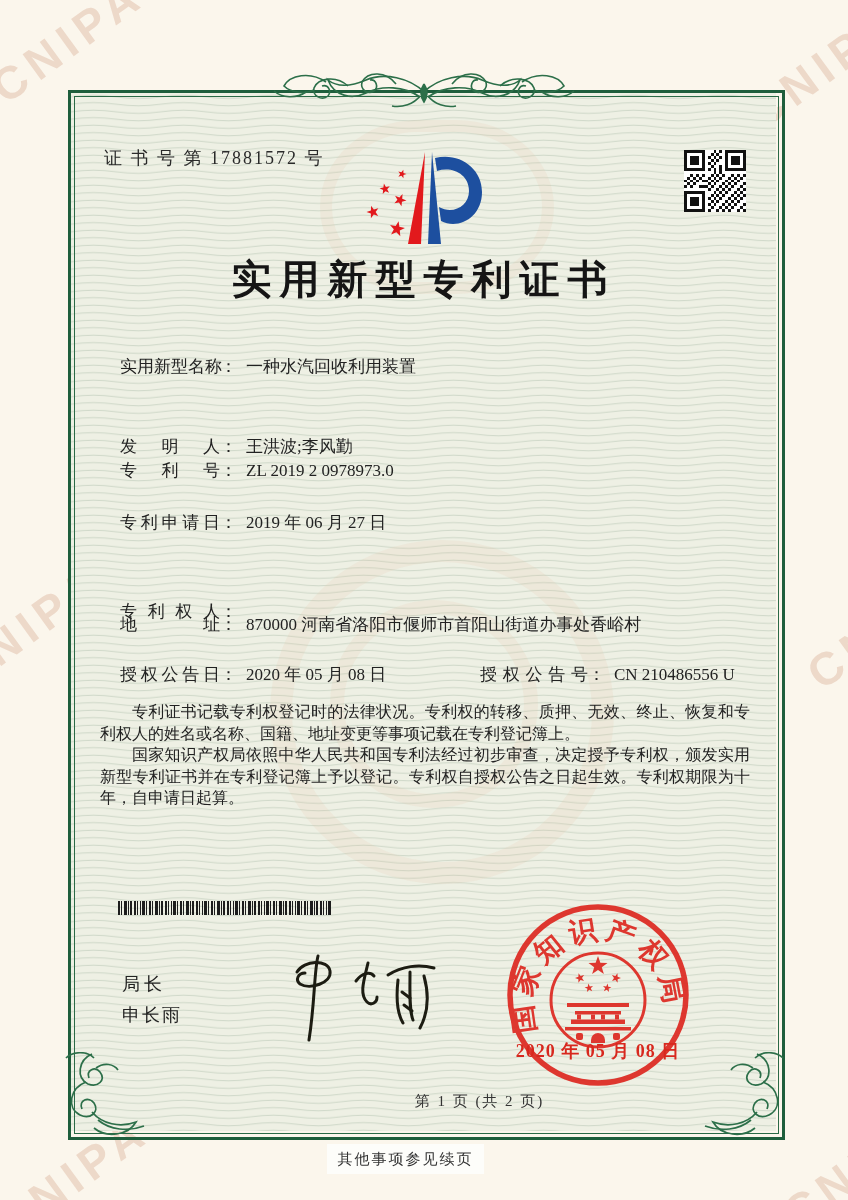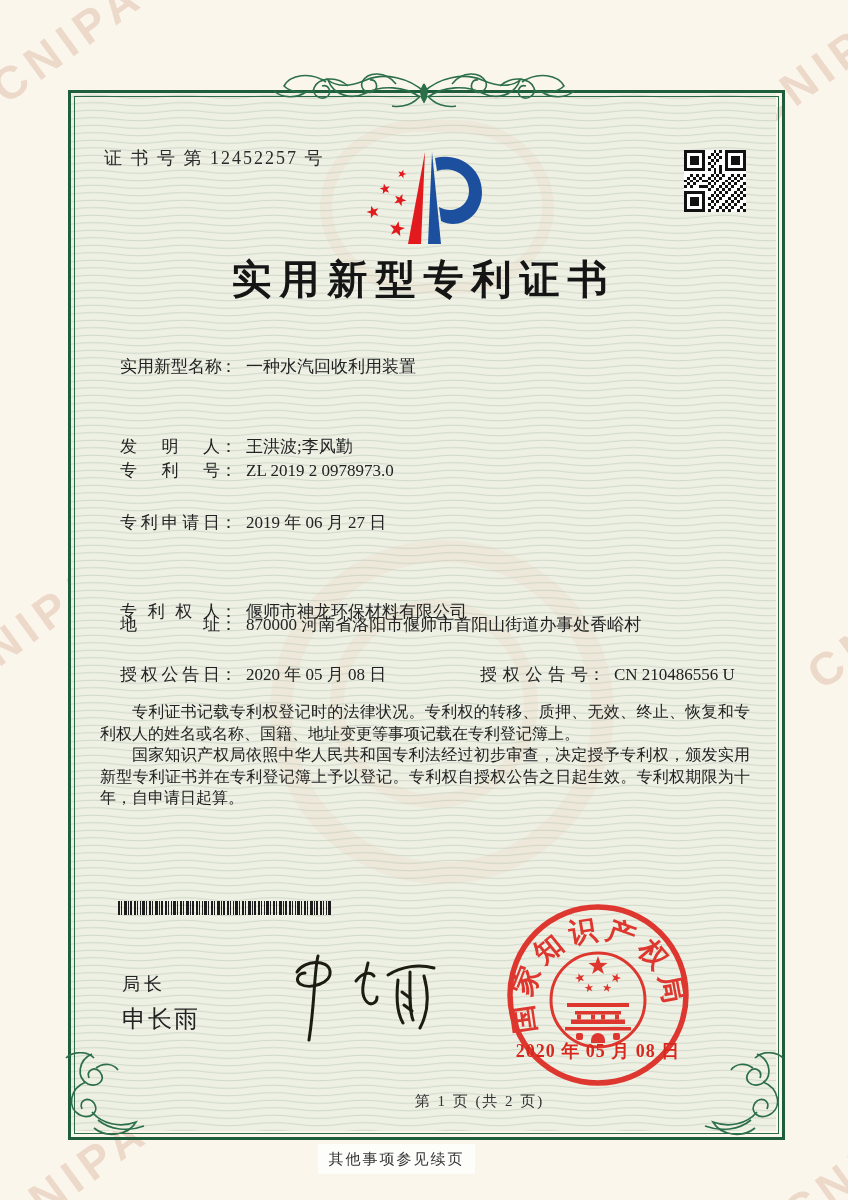--- a/index.html
+++ b/index.html
@@ -19,25 +19,25 @@
          color:#151515;letter-spacing:8px;}
   .frow{position:absolute;left:120px;display:flex;font-size:17px;color:#222;line-height:21px;white-space:nowrap;}
   .flabel{display:inline-block;width:100px;text-align:justify;text-align-last:justify;}
   .flabel2{display:inline-block;width:108px;text-align:justify;text-align-last:justify;}
   .fcolon{margin-right:9px;}
   #body-text{left:100px;top:701px;width:650px;}
   #body-text p{margin:0;font-size:16px;line-height:21.5px;color:#222;text-indent:2em;text-align:justify;}
   #barcode{left:118px;top:901px;width:220px;height:14px;display:flex;align-items:stretch;}
   #barcode div{background:#1d1d1d;}
   #signer-title{left:122px;top:972px;font-size:18px;color:#222;letter-spacing:4px;}
-  #signer-name{left:122px;top:1003px;font-size:24px;color:#222;letter-spacing:2px;}
+  #signer-name{left:122px;top:1003px;font-size:18px;color:#222;letter-spacing:2px;}
   #seal-date{left:498px;top:1039px;width:200px;text-align:center;font-size:18px;color:#d8281e;
              letter-spacing:1px;font-weight:bold;}
   #page-number{left:68px;top:1092px;width:741px;text-align:center;font-size:15px;color:#333;letter-spacing:2px;padding-left:41px;}
-  #cont-note{left:318px;top:1144px;width:157px;height:30px;background:#fdfdfa;display:flex;
+  #cont-note{left:327px;top:1144px;width:157px;height:30px;background:#fdfdfa;display:flex;
              align-items:center;justify-content:center;font-size:15px;color:#333;letter-spacing:2px;}
 </style>
 </head>
 <body>
 
 <div id="page">
 
   <div class="wm" style="left:-20px;top:14px;">CNIPA</div>
   <div class="wm" style="left:736px;top:40px;">CNIPA</div>
   <div class="wm" style="left:606px;top:400px;">CNIPA</div>
@@ -92,21 +92,21 @@
     <g fill="none" stroke="#2c6f49" stroke-width="1.7">
       <path d="M40,2 C26,8 24,26 36,32 C46,36 54,28 48,20 C43,14 34,18 37,26"></path>
       <path d="M34,30 C18,36 14,56 28,63 C38,68 48,60 42,51 C37,44 26,48 30,57"></path>
       <path d="M40,60 C50,72 68,76 84,70 C76,84 54,86 42,76"></path>
       <path d="M46,68 C58,78 76,80 92,74"></path>
       <path d="M42,6 C34,-2 20,0 14,6"></path>
       <path d="M44,16 C52,10 62,12 66,18"></path>
     </g>
   </svg>
 
-  <div id="certno" class="abs">证 书 号 第 12452257 号</div>
+  <div id="certno" class="abs">证 书 号 第 17881572 号</div>
 
   <svg class="abs" style="left:356px;top:146px;" width="132" height="102" viewBox="0 0 132 102">
     <g id="logo-stars" fill="#e2191d">
         <polygon points="47.33,23.70 47.44,26.92 50.50,27.94 47.47,29.04 47.45,32.26 45.47,29.72 42.40,30.70 44.20,28.03 42.32,25.41 45.42,26.30"></polygon>
         <polygon points="27.91,37.61 29.91,41.00 33.79,40.30 31.19,43.25 33.05,46.72 29.44,45.16 26.72,48.00 27.08,44.08 23.54,42.37 27.38,41.51"></polygon>
         <polygon points="46.53,48.01 46.23,52.66 50.48,54.56 45.96,55.70 45.47,60.33 42.99,56.39 38.43,57.36 41.41,53.78 39.09,49.74 43.41,51.47"></polygon>
         <polygon points="15.08,59.79 17.84,63.54 22.31,62.25 19.60,66.04 22.20,69.89 17.77,68.48 14.90,72.15 14.88,67.50 10.50,65.91 14.92,64.44"></polygon>
         <polygon points="42.59,75.16 43.36,80.84 48.95,82.09 43.79,84.57 44.32,90.28 40.36,86.14 35.11,88.41 37.82,83.36 34.03,79.07 39.67,80.09"></polygon>
       </g>
     <polygon points="69,6 65,98 52,98" fill="#e2191d"></polygon>
@@ -256,21 +256,20 @@
       <span>ZL 2019 2 0978973.0</span>
   </div>
   <div class="frow" style="top:512px;">
     <span class="flabel">专利申请日</span>
       <span class="fcolon">：</span>
       <span>2019 年 06 月 27 日</span>
   </div>
   <div class="frow" style="top:562px;margin-top:39px;">
     <span class="flabel">专利权人</span>
       <span class="fcolon">：</span>
-      <span>偃师市神龙环保材料有限公司</span>
   </div>
   <div class="frow" style="top:614px;">
     <span class="flabel">地址</span>
       <span class="fcolon">：</span>
       <span>870000 河南省洛阳市偃师市首阳山街道办事处香峪村</span>
   </div>
   <div class="frow" style="top:664px;">
     <span class="flabel">授权公告日</span>
       <span class="fcolon">：</span>
       <span>2020 年 05 月 08 日</span>

